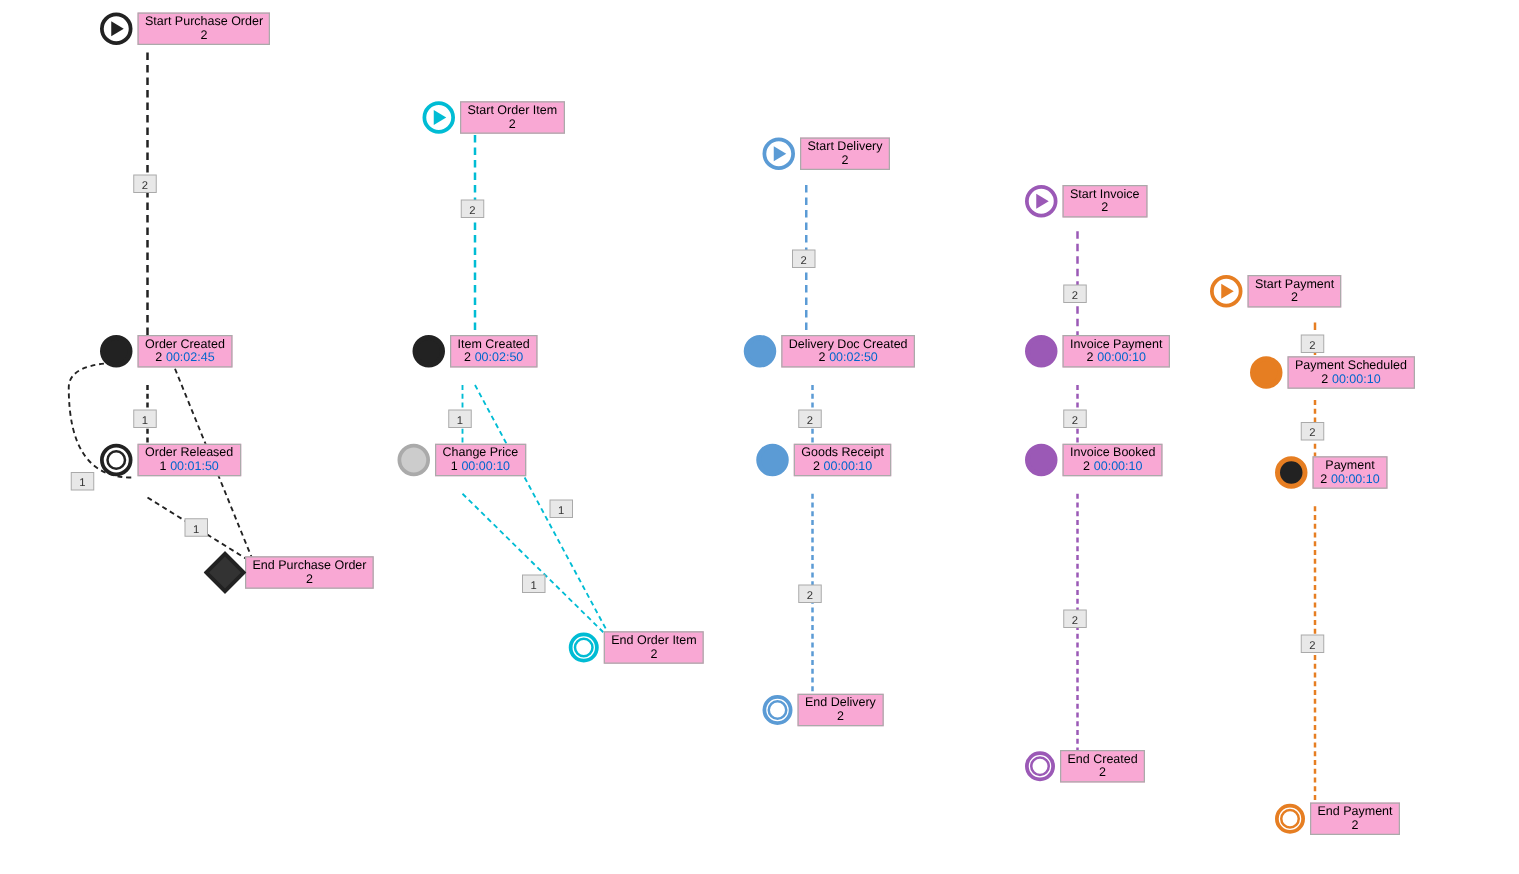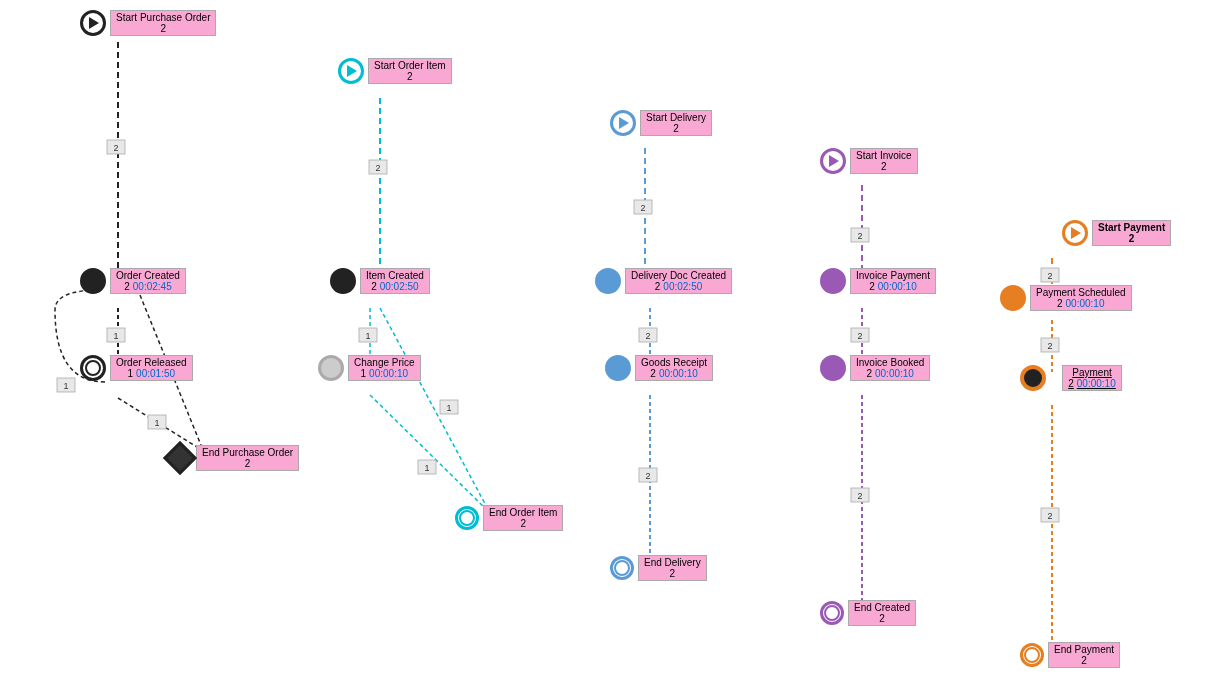--- a/index.html
+++ b/index.html
@@ -189,21 +189,21 @@
       <div class="node-label">
         <div>End Purchase Order</div>
         <div class="node-label-row">
           <span>2</span>
         </div>
       </div>
     </div>
   </div>
 
   <div class="node" style="left:338px; top:58px;">
-    <div style="display:flex; align-items:center; gap:4px;">
+    <div style="display:flex; align-items:center; gap:4px;margin-top:23px;">
       <div style="width:26px;height:26px;border-radius:50%;border:3px solid #00bcd4;background:#fff;display:flex;align-items:center;justify-content:center;">
         <div style="width:0;height:0;border-top:6px solid transparent;border-bottom:6px solid transparent;border-left:10px solid #00bcd4;margin-left:2px;"></div>
       </div>
       <div class="node-label">
         <div>Start Order Item</div>
         <div class="node-label-row">
           <span>2</span>
         </div>
       </div>
     </div>
@@ -350,21 +350,21 @@
       </div>
       <div class="node-label">
         <div>End Created</div>
         <div class="node-label-row">
           <span>2</span>
         </div>
       </div>
     </div>
   </div>
 
-  <div class="node" style="left:1062px; top:220px;font-weight:bold;">
+  <div class="node" style="left:968px; top:220px;">
     <div style="display:flex; align-items:center; gap:4px;">
       <div style="width:26px;height:26px;border-radius:50%;border:3px solid #e67e22;background:#fff;display:flex;align-items:center;justify-content:center;">
         <div style="width:0;height:0;border-top:6px solid transparent;border-bottom:6px solid transparent;border-left:10px solid #e67e22;margin-left:2px;"></div>
       </div>
       <div class="node-label">
         <div>Start Payment</div>
         <div class="node-label-row">
           <span>2</span>
         </div>
       </div>
@@ -378,21 +378,21 @@
         <div>Payment Scheduled</div>
         <div class="node-label-row">
           <span>2</span>
           <span style="color:#0066cc;">00:00:10</span>
         </div>
       </div>
     </div>
   </div>
 
   <div class="node" style="left:1020px; top:365px;">
-    <div style="display:flex; align-items:center; gap:16px;text-decoration:underline;">
+    <div style="display:flex; align-items:center; gap:4px;">
       <div style="width:26px;height:26px;border-radius:50%;border:4px solid #e67e22;background:#222;"></div>
       <div class="node-label">
         <div>Payment</div>
         <div class="node-label-row">
           <span>2</span>
           <span style="color:#0066cc;">00:00:10</span>
         </div>
       </div>
     </div>
   </div>

